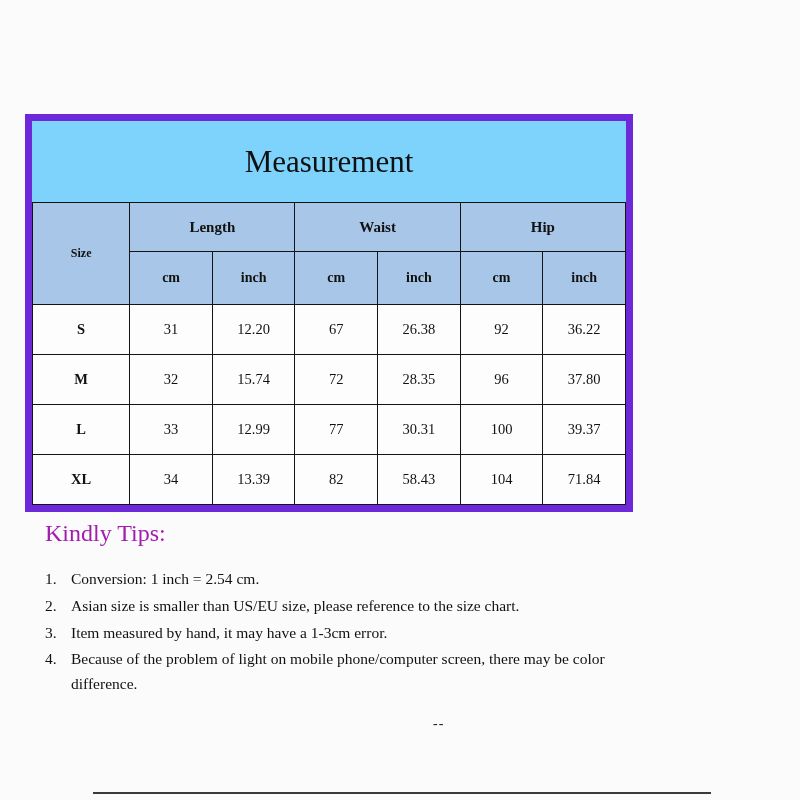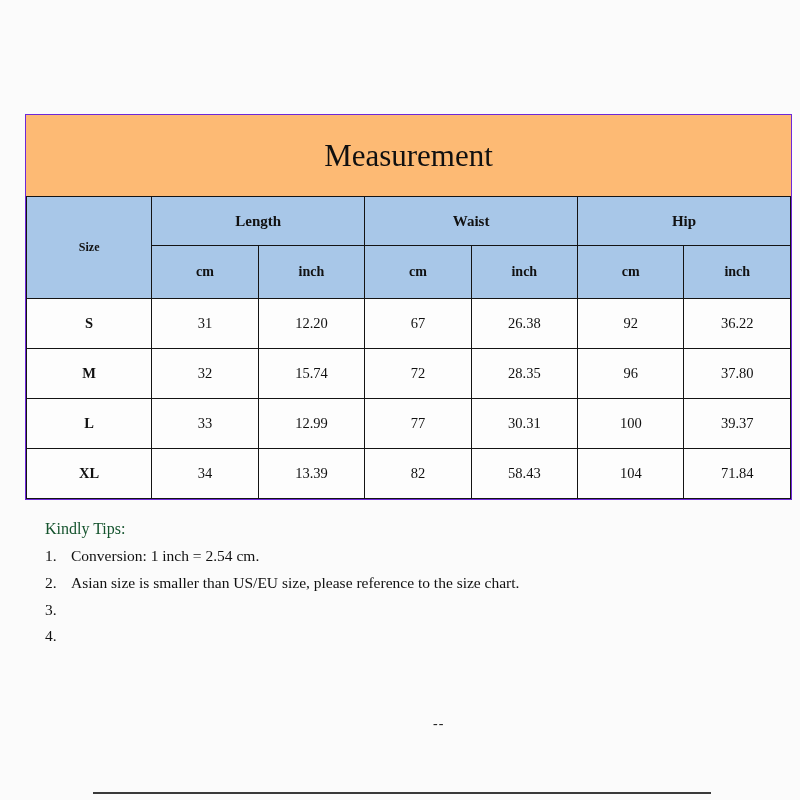--- a/index.html
+++ b/index.html
@@ -8,23 +8,23 @@
     position: relative;
     background: #fbfbfb;
     font-family: "Liberation Serif", "DejaVu Serif", serif;
     color: #111;
     overflow: hidden;
   }
   .panel {
     position: absolute;
     left: 25px;
     top: 114px;
-    width: 767px;
-    border: 1px solid #6d28d9;
-    background: #fdba74;
+    width: 608px;
+    border: 7px solid #6d28d9;
+    background: #7dd3fc;
   }
   .title {
     height: 81px;
     display: flex;
     align-items: center;
     justify-content: center;
     font-size: 31px;
     color: #101010;
   }
   table.m-table {
@@ -66,23 +66,23 @@
   }
   col.c-size { width: 16.4%; }
   col.c-val { width: 13.93%; }
   .tips {
     position: absolute;
     left: 45px;
     top: 520px;
     width: 620px;
   }
   .tips-heading {
-    font-size: 16px;
-    margin-bottom: 6px;
-    color: #14532d;
+    font-size: 24px;
+    margin-bottom: 20px;
+    color: #a21caf;
   }
   .tip-item {
     display: flex;
     align-items: flex-start;
     font-size: 15.5px;
     line-height: 1.6;
     margin-bottom: 2px;
   }
   .tip-num {
     width: 22px;
@@ -186,20 +186,22 @@
   <div class="tip-item">
     <span class="tip-num">1.</span>
     <span class="tip-text">Conversion: 1 inch = 2.54 cm.</span>
   </div>
   <div class="tip-item">
     <span class="tip-num">2.</span>
     <span class="tip-text">Asian size is smaller than US/EU size, please reference to the size chart.</span>
   </div>
   <div class="tip-item">
     <span class="tip-num">3.</span>
+    <span class="tip-text">Item measured by hand, it may have a 1-3cm error.</span>
   </div>
   <div class="tip-item">
     <span class="tip-num">4.</span>
+    <span class="tip-text">Because of the problem of light on mobile phone/computer screen, there may be color difference.</span>
   </div>
 </div>
 
 <div class="dashes">--</div>
 <div class="bottom-line"></div>
 
 </body></html>

